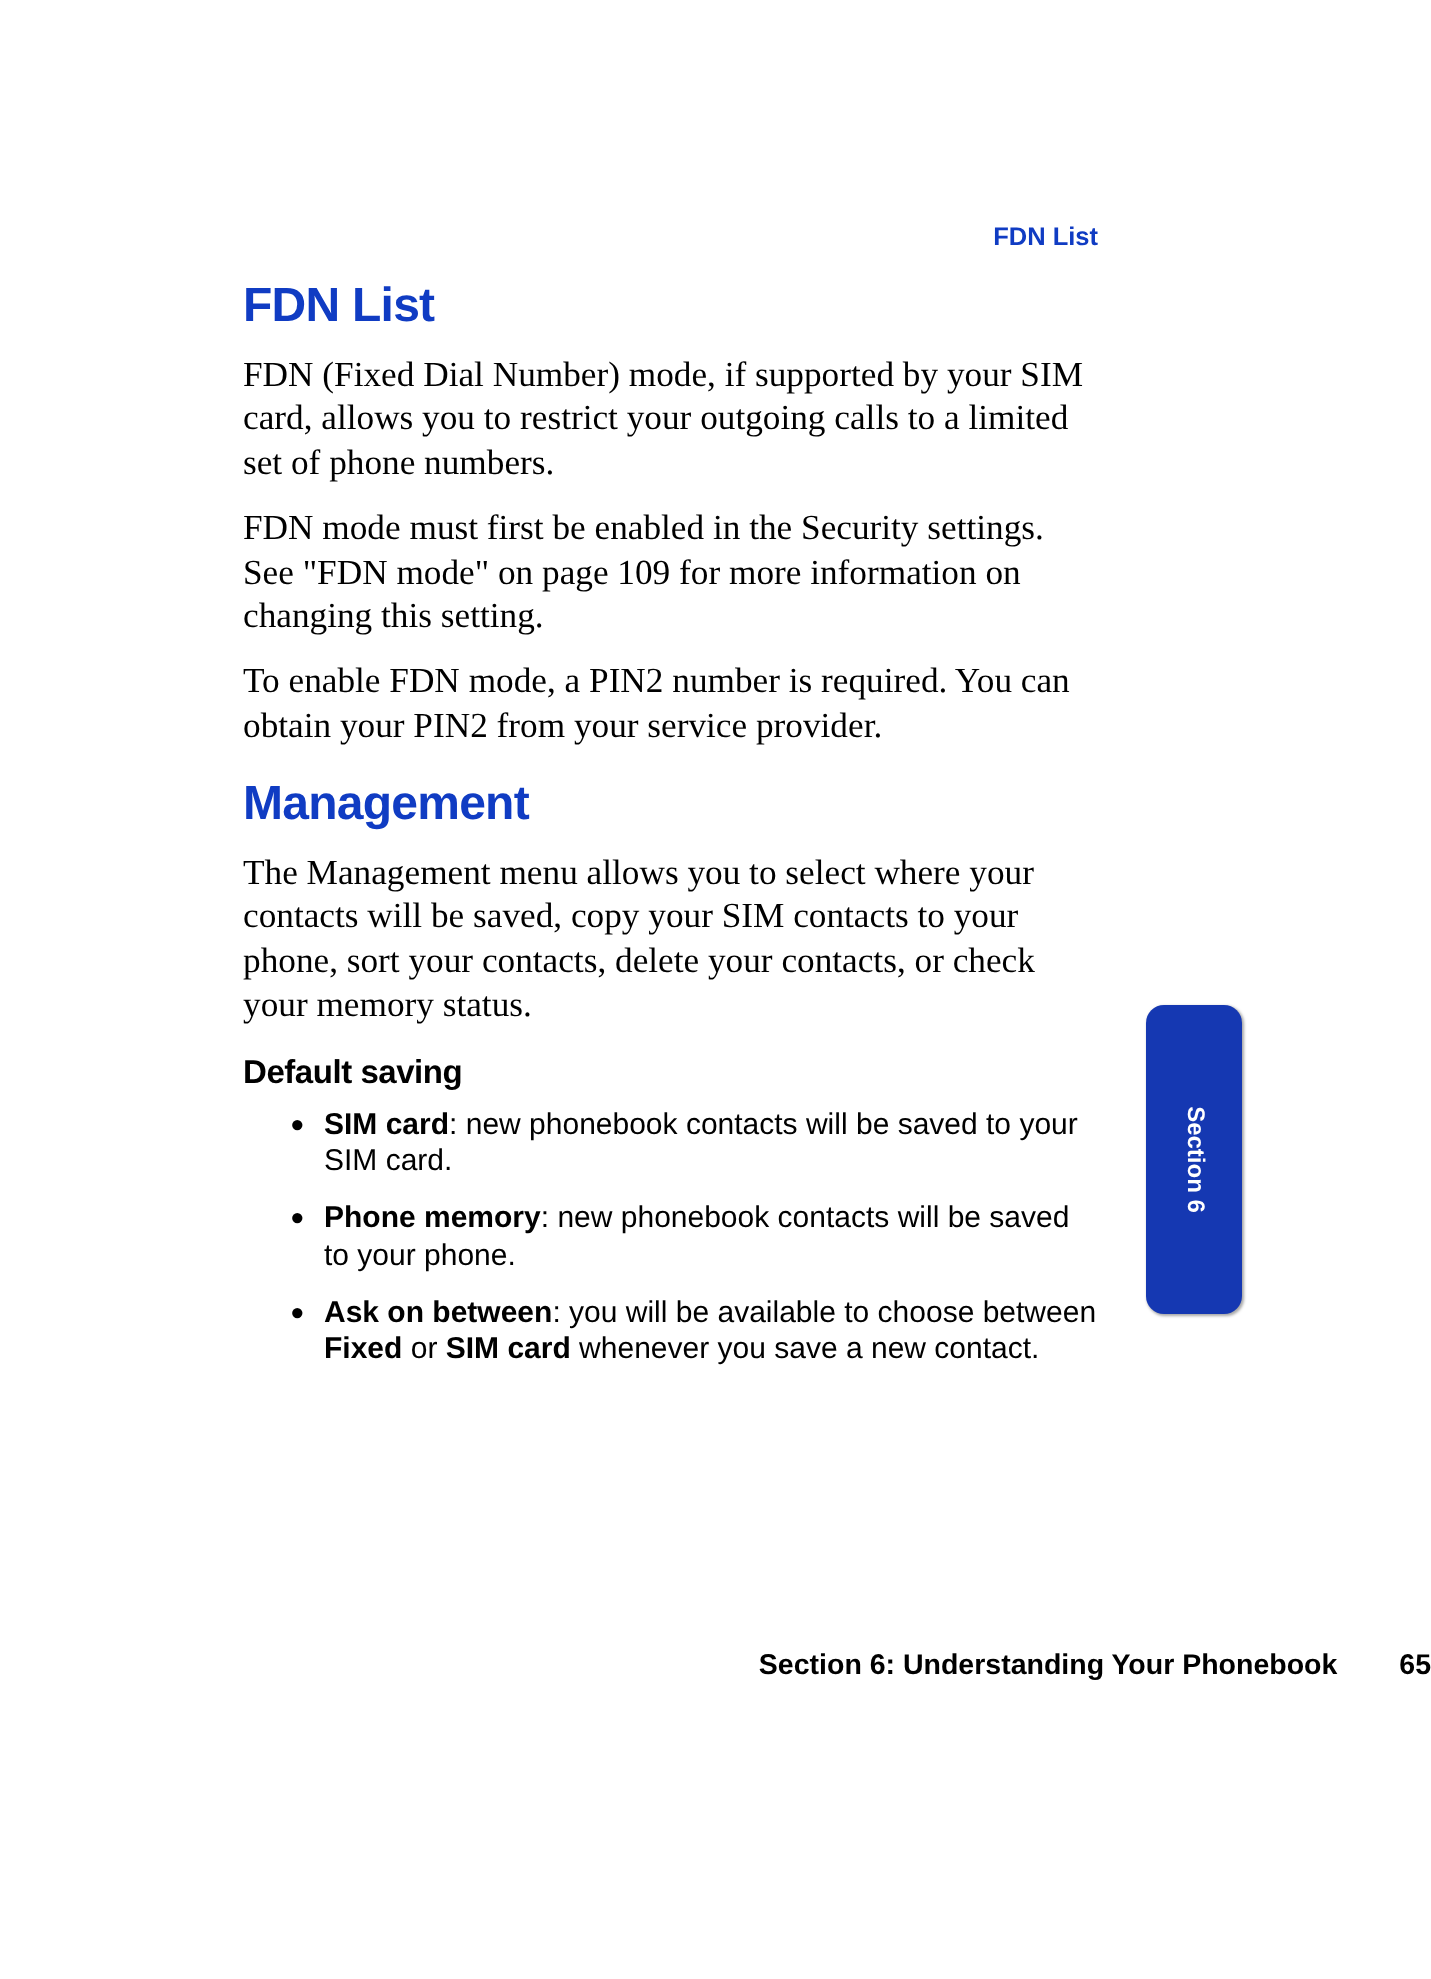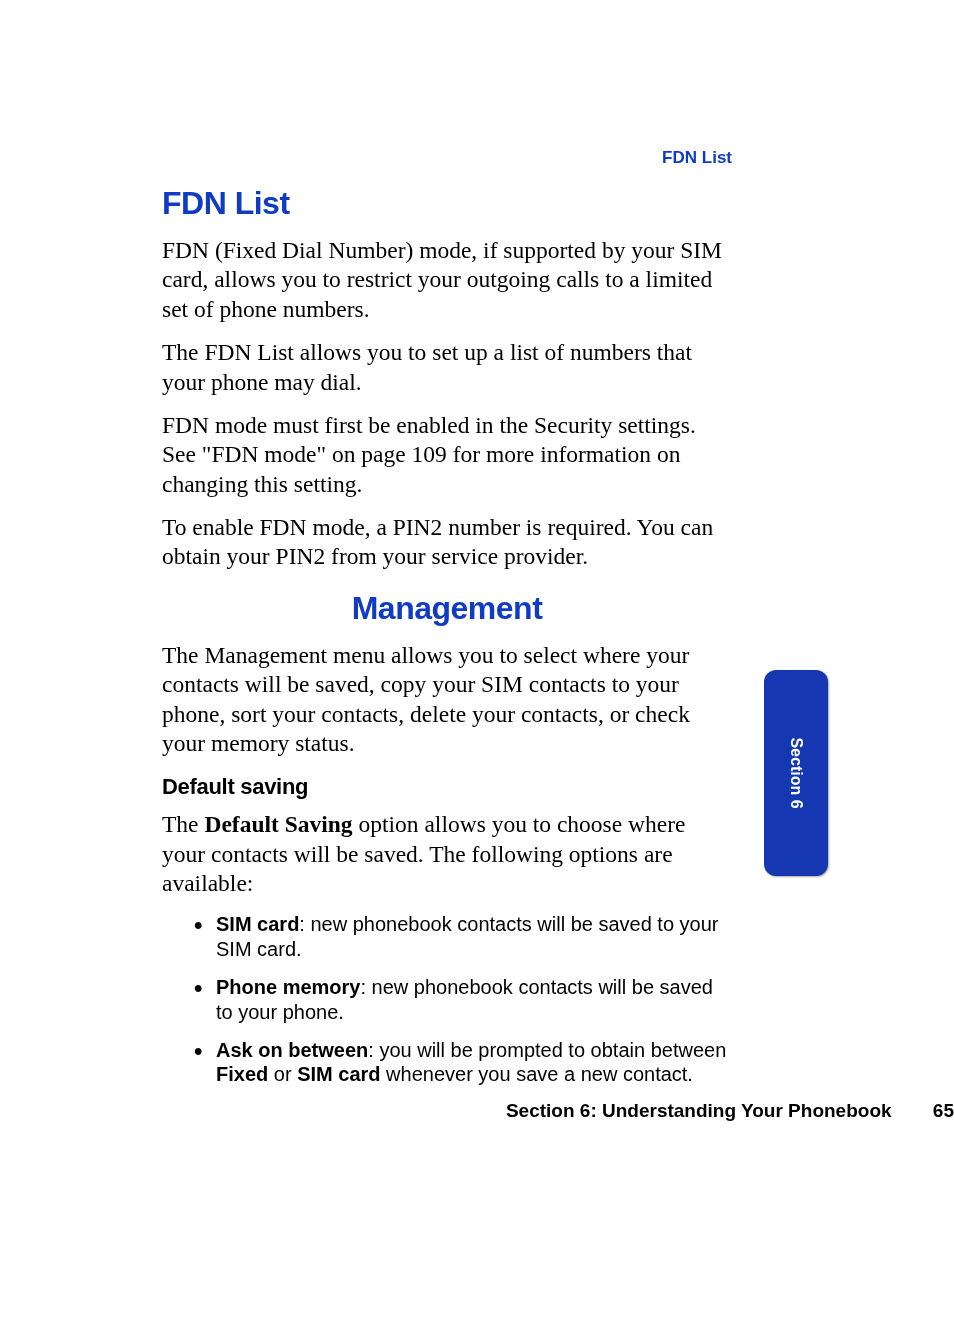--- a/index.html
+++ b/index.html
@@ -118,42 +118,38 @@
 <body>
 
 <div class="page">
 
   <div class="running-head">FDN List</div>
 
   <div class="content">
 
     <h1 class="section-title">FDN List</h1>
     <p class="body">FDN (Fixed Dial Number) mode, if supported by your SIM card, allows you to restrict your outgoing calls to a limited set of phone numbers.</p>
-    <p class="body">The FDN List allows you to set up a list of numbers that your phone may dial.</p>
     <p class="body">FDN mode must first be enabled in the Security settings. See "FDN mode" on page 109 for more information on changing this setting.</p>
     <p class="body">To enable FDN mode, a PIN2 number is required. You can obtain your PIN2 from your service provider.</p>
 
-    <h1 class="section-title" style="margin-top:18px;text-align:center;">Management</h1>
+    <h1 class="section-title" style="margin-top:18px;">Management</h1>
     <p class="body">The Management menu allows you to select where your contacts will be saved, copy your SIM contacts to your phone, sort your contacts, delete your contacts, or check your memory status.</p>
 
     <h2 class="sub">Default saving</h2>
 
-    <p class="body">
-      <span>The </span><span class="b">Default Saving</span><span> option allows you to choose where your contacts will be saved. The following options are available:</span>
-    </p>
 
     <div class="list">
       <div class="item">
         <span class="b">SIM card</span><span>: new phonebook contacts will be saved to your SIM card.</span>
       </div>
       <div class="item">
         <span class="b">Phone memory</span><span>: new phonebook contacts will be saved to your phone.</span>
       </div>
       <div class="item">
-        <span class="b">Ask on between</span><span>: you will be prompted to obtain between </span><span class="b">Fixed</span><span> or </span><span class="b">SIM card</span><span> whenever you save a new contact.</span>
+        <span class="b">Ask on between</span><span>: you will be available to choose between </span><span class="b">Fixed</span><span> or </span><span class="b">SIM card</span><span> whenever you save a new contact.</span>
       </div>
     </div>
 
   </div>
 
   <div class="tab">
     <div class="tab-label">Section 6</div>
   </div>
 
   <div class="footer">

